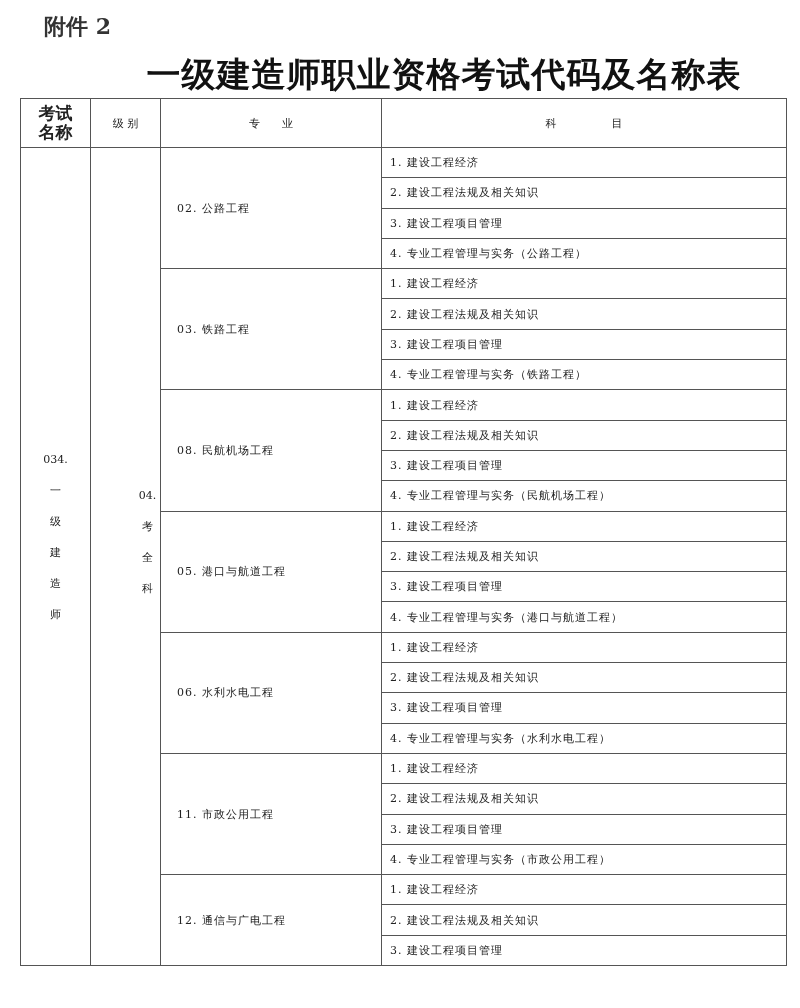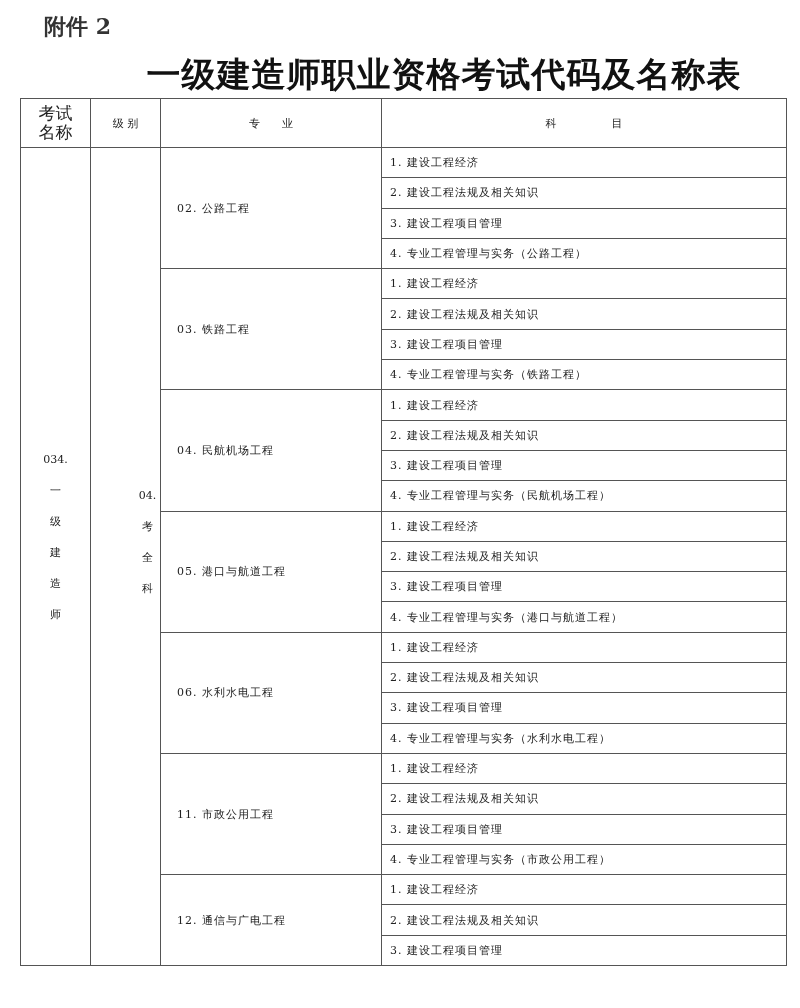--- a/index.html
+++ b/index.html
@@ -2,21 +2,21 @@
 <html><head>
 <meta charset="utf-8">
 <style>
   html,body{margin:0;padding:0;background:#fff;}
   body{width:800px;height:1008px;position:relative;overflow:hidden;font-family:"DejaVu Serif","Liberation Serif",serif;color:#222;}
   .attach{position:absolute;left:44px;top:12px;font-size:22px;color:#333;font-weight:bold;}
   .title{position:absolute;left:0;width:800px;top:52px;text-align:center;font-size:34px;font-weight:bold;color:#111;letter-spacing:1px;margin-left:44px;}
   table{position:absolute;left:20px;top:98px;border-collapse:collapse;width:766px;table-layout:fixed;}
   td,th{border:1.5px solid #555;padding:0;font-weight:normal;font-size:11px;}
   th{height:48px;text-align:center;}
-  th.h1{font-size:17px;line-height:19px;}
+  th.h1{font-size:17px;line-height:19px;font-weight:bold;}
   td.subj{height:29.3px;text-align:left;padding-left:8px;white-space:nowrap;letter-spacing:1px;}
   td.major{text-align:left;padding-left:16px;letter-spacing:1px;vertical-align:middle;}
   td.vert{text-align:center;vertical-align:middle;line-height:31px;}
   .vwrap span{display:block;}
 </style>
 </head>
 <body>
 
 <div class="attach">附件 2</div>
 <div class="title">一级建造师职业资格考试代码及名称表</div>
@@ -74,21 +74,21 @@
       <tr>
         <td class="subj">2. 建设工程法规及相关知识</td>
       </tr>
       <tr>
         <td class="subj">3. 建设工程项目管理</td>
       </tr>
       <tr>
         <td class="subj">4. 专业工程管理与实务（铁路工程）</td>
       </tr>
       <tr>
-        <td class="major" rowspan="4">04. 民航机场工程</td>
+        <td class="major" rowspan="4">08. 民航机场工程</td>
         <td class="subj">1. 建设工程经济</td>
       </tr>
       <tr>
         <td class="subj">2. 建设工程法规及相关知识</td>
       </tr>
       <tr>
         <td class="subj">3. 建设工程项目管理</td>
       </tr>
       <tr>
         <td class="subj">4. 专业工程管理与实务（民航机场工程）</td>

